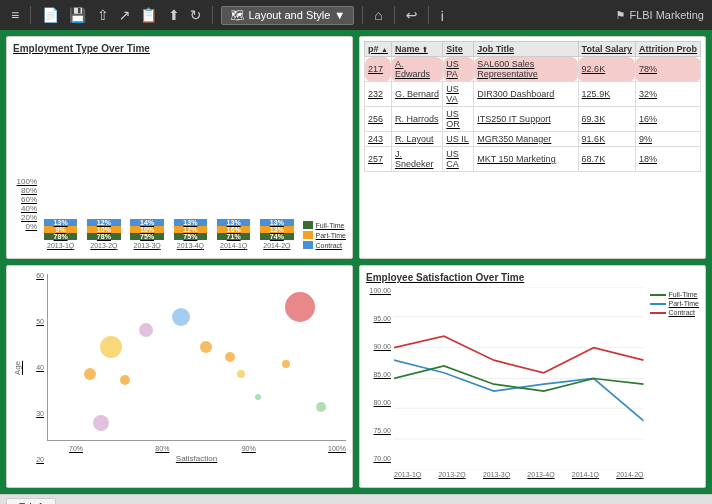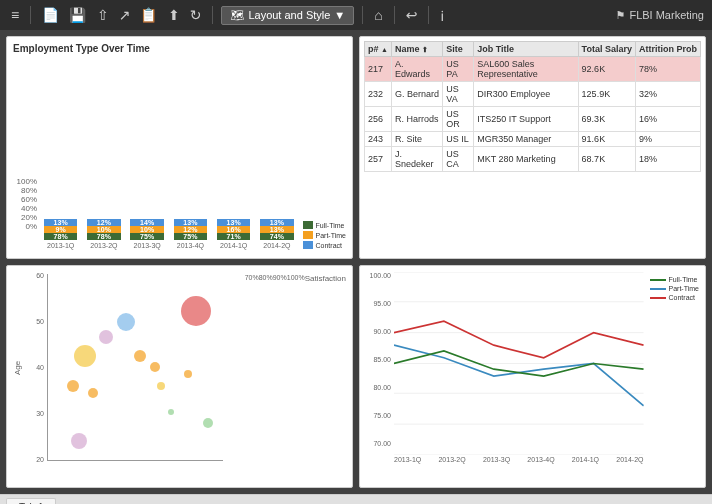--- a/index.html
+++ b/index.html
@@ -27,27 +27,28 @@
       align-items: center;
       gap: 4px;
       font-size: 11px;
       cursor: pointer;
     }
     .toolbar-spacer { flex: 1; }
     .toolbar-right { color: #ccc; font-size: 11px; display: flex; align-items: center; gap: 4px; }
 
     
     .main-content {
-      background: #404040;
+      background: #15803d;
       padding: 6px;
       height: 464px;
       display: grid;
       grid-template-columns: 1fr 1fr;
       grid-template-rows: 1fr 1fr;
       gap: 6px;
+      text-decoration: underline;
     }
 
     
     .panel {
       background: #fff;
       border: 1px solid #ccc;
       border-radius: 2px;
       padding: 6px;
       overflow: hidden;
     }
@@ -182,20 +183,21 @@
       color: #333;
       white-space: nowrap;
     }
     .data-table td {
       padding: 2px 3px;
       border: 1px solid #ddd;
       color: #333;
     }
     .row-highlight-red td {
       background: #f4cccc;
+      border-radius: 7px;
     }
     .row-normal td {
       background: #fff;
     }
     .sort-arrow { font-size: 7px; }
 
     
     .scatter-area {
       display: flex;
       height: calc(100% - 18px);
@@ -204,20 +206,21 @@
       writing-mode: vertical-rl;
       transform: rotate(180deg);
       font-size: 8px;
       color: #666;
       text-align: center;
       width: 12px;
     }
     .scatter-main {
       flex: 1;
       display: flex;
+      flex-direction: column;
       justify-content: flex-end;
     }
     .scatter-plot {
       flex: 1;
       position: relative;
       border-left: 1px solid #999;
       border-bottom: 1px solid #999;
       margin: 2px 0 2px 0;
     }
     .scatter-y-ticks {
@@ -445,45 +448,45 @@
     <td>A. Edwards</td>
     <td>US PA</td>
     <td>SAL600 Sales Representative</td>
     <td>92.6K</td>
     <td>78%</td>
   </tr>
           <tr class="row-normal">
     <td>232</td>
     <td>G. Bernard</td>
     <td>US VA</td>
-    <td>DIR300 Employee</td>
+    <td>DIR300 Dashboard</td>
     <td>125.9K</td>
     <td>32%</td>
   </tr>
           <tr class="row-normal">
     <td>256</td>
     <td>R. Harrods</td>
     <td>US OR</td>
     <td>ITS250 IT Support</td>
     <td>69.3K</td>
     <td>16%</td>
   </tr>
           <tr class="row-normal">
     <td>243</td>
-    <td>R. Site</td>
+    <td>R. Layout</td>
     <td>US IL</td>
     <td>MGR350 Manager</td>
     <td>91.6K</td>
     <td>9%</td>
   </tr>
           <tr class="row-normal">
     <td>257</td>
     <td>J. Snedeker</td>
     <td>US CA</td>
-    <td>MKT 280 Marketing</td>
+    <td>MKT 150 Marketing</td>
     <td>68.7K</td>
     <td>18%</td>
   </tr>
         </tbody>
     </table>
   </div>
 
   <div class="panel">
     <div class="scatter-area">
       <div class="scatter-y-label">Age</div>
@@ -515,20 +518,21 @@
           <span>80%</span>
           <span>90%</span>
           <span>100%</span>
         </div>
         <div class="scatter-x-title">Satisfaction</div>
       </div>
     </div>
   </div>
 
   <div class="panel">
+    <div class="panel-title">Employee Satisfaction Over Time</div>
     <div class="line-chart-area">
       <div class="line-y-ticks">
         <span>100.00</span>
         <span>95.00</span>
         <span>90.00</span>
         <span>85.00</span>
         <span>80.00</span>
         <span>75.00</span>
         <span>70.00</span>
       </div>

